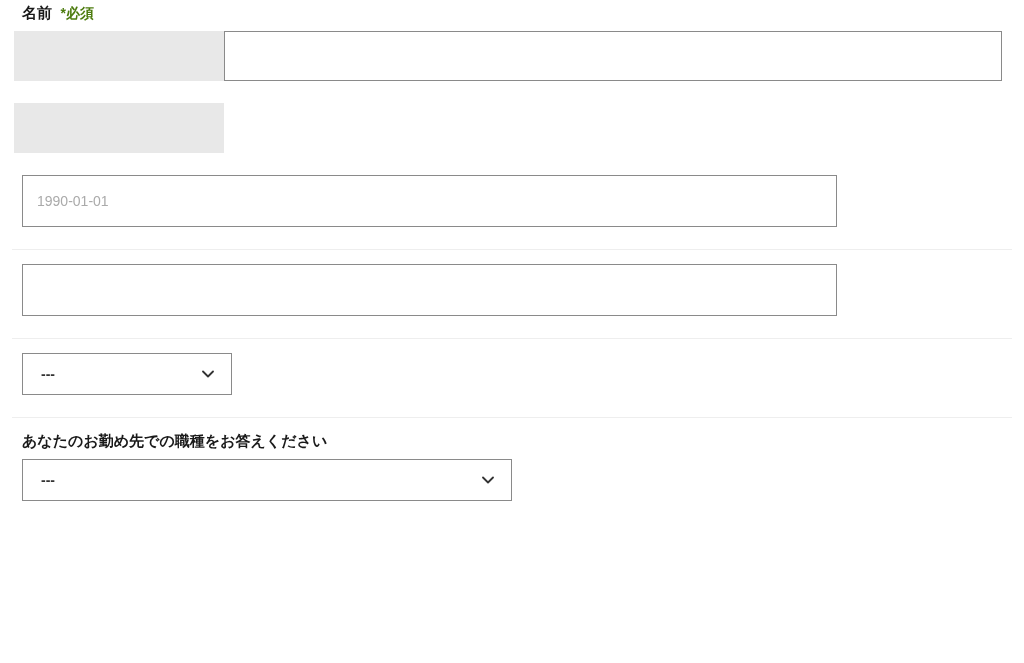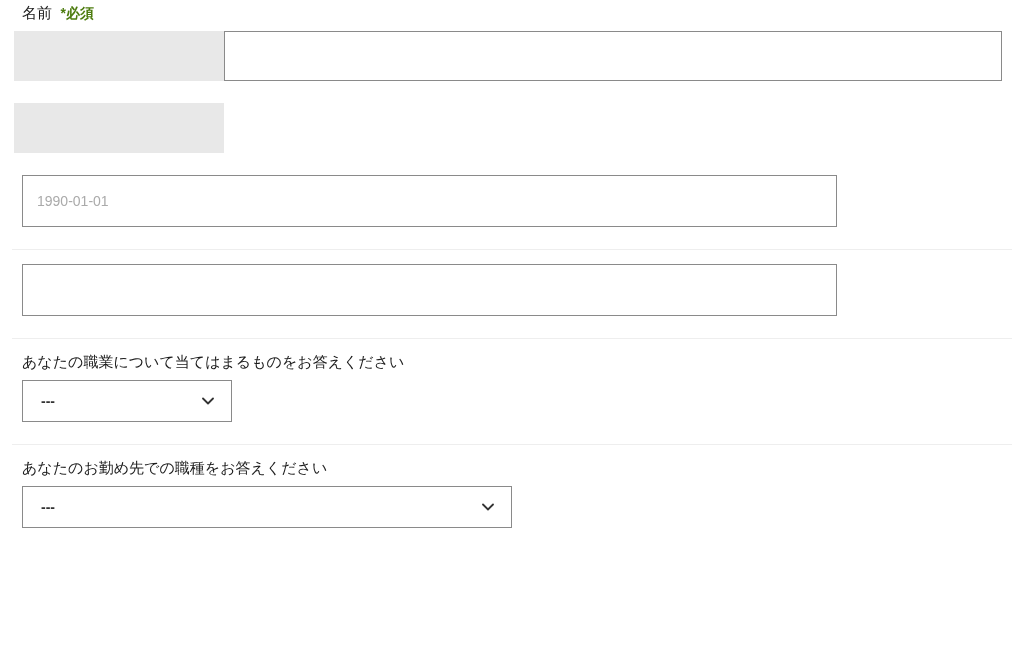--- a/index.html
+++ b/index.html
@@ -14,21 +14,21 @@
       padding: 0 10px;
     }
     .form-section {
       margin-bottom: 22px;
     }
     .label-row {
       padding: 0 12px 8px 12px;
     }
     .label {
       font-size: 15px;
-      font-weight: 400;
+      font-weight: 700;
       color: #1a1a1a;
       display: inline;
     }
     .required {
       font-size: 14px;
       font-weight: 700;
       color: #4d7c0f;
       margin-left: 4px;
     }
     .field-row {
@@ -153,23 +153,20 @@
 
 <div class="form-section">
   <div class="full-input-row">
     <input type="text" class="text-input" style="">
   </div>
 </div>
 
 <hr class="divider">
 
 <div class="form-section">
-  <div class="label-row">
-    <span class="label">あなたの職業について当てはまるものをお答えください</span>
-  </div>
   <div class="select-row">
     <div class="select-wrapper">
       <select class="select select-occupation">
         <option>---</option>
       </select>
       <span class="chevron">
         <svg width="12" height="8" viewBox="0 0 12 8">
             <path d="M1 1.5 L6 6.5 L11 1.5" stroke="#333" stroke-width="1.8" fill="none" stroke-linecap="round" stroke-linejoin="round"></path>
           </svg>
       </span>

